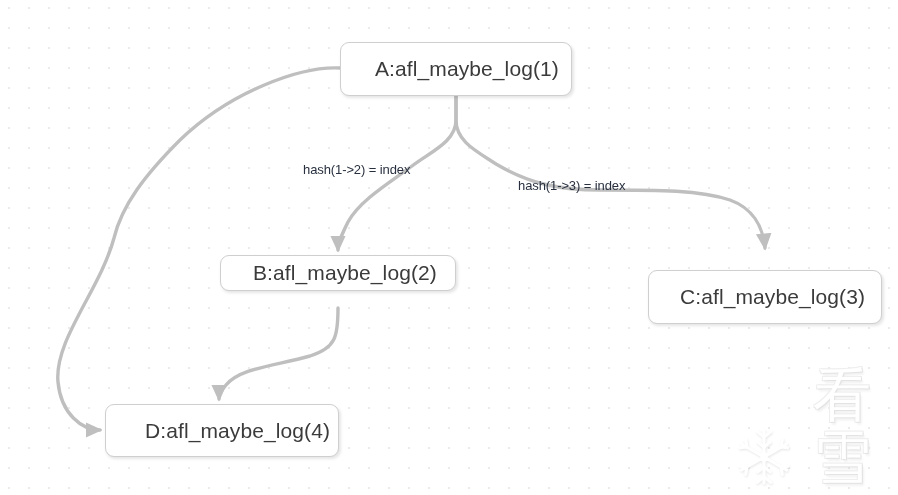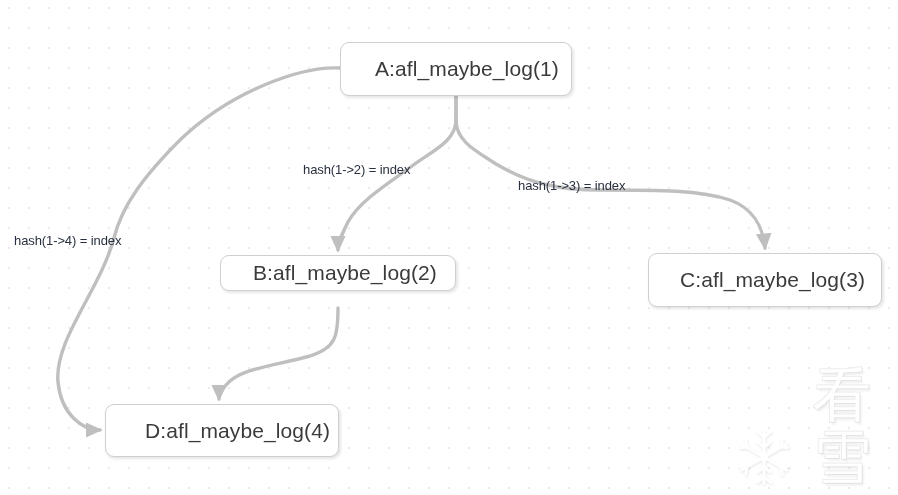--- a/index.html
+++ b/index.html
@@ -42,21 +42,21 @@
     display: flex;
     align-items: center;
     padding-left: 34px;
     color: #3b3b3b;
     font-size: 21px;
     letter-spacing: 0.1px;
     white-space: nowrap;
   }
   #node-a { left: 340px; top: 42px; width: 232px; height: 54px; }
   #node-b { left: 220px; top: 255px; width: 236px; height: 36px; padding-left: 32px; align-items: center; }
-  #node-c { left: 648px; top: 253px; width: 234px; height: 54px; padding-left: 31px; }
+  #node-c { left: 648px; top: 270px; width: 234px; height: 54px; padding-left: 31px; }
   #node-d { left: 105px; top: 404px; width: 234px; height: 53px; padding-left: 31px; justify-content: center; }
 
   .edge-label {
     position: absolute;
     color: #28303f;
     font-size: 13px;
     white-space: nowrap;
     letter-spacing: -0.1px;
   }
   #label-1-2 { left: 303px; top: 162px; }
@@ -141,21 +141,20 @@
   </div>
 
   <div class="node" id="node-d">
     <span>D:afl_maybe_log(4)</span>
   </div>
 
   <div class="edge-label" id="label-1-2">hash(1-&gt;2) = index</div>
 
   <div class="edge-label" id="label-1-3">hash(1-&gt;3) = index</div>
 
-  <div class="edge-label" id="label-1-4">hash(1-&gt;4) = index</div>
 
   <div id="watermark">
     <svg class="wm-snow" viewBox="0 0 100 100" xmlns="http://www.w3.org/2000/svg">
       <g stroke="#ffffff" stroke-width="5" stroke-linecap="round" fill="none" style="filter: drop-shadow(1.5px 2px 1.5px rgba(0,0,0,0.10));">
         <line x1="50" y1="8" x2="50" y2="92"></line>
         <line x1="13.6" y1="29" x2="86.4" y2="71"></line>
         <line x1="13.6" y1="71" x2="86.4" y2="29"></line>
 
         <line x1="50" y1="18" x2="39" y2="9"></line>
         <line x1="50" y1="18" x2="61" y2="9"></line>

